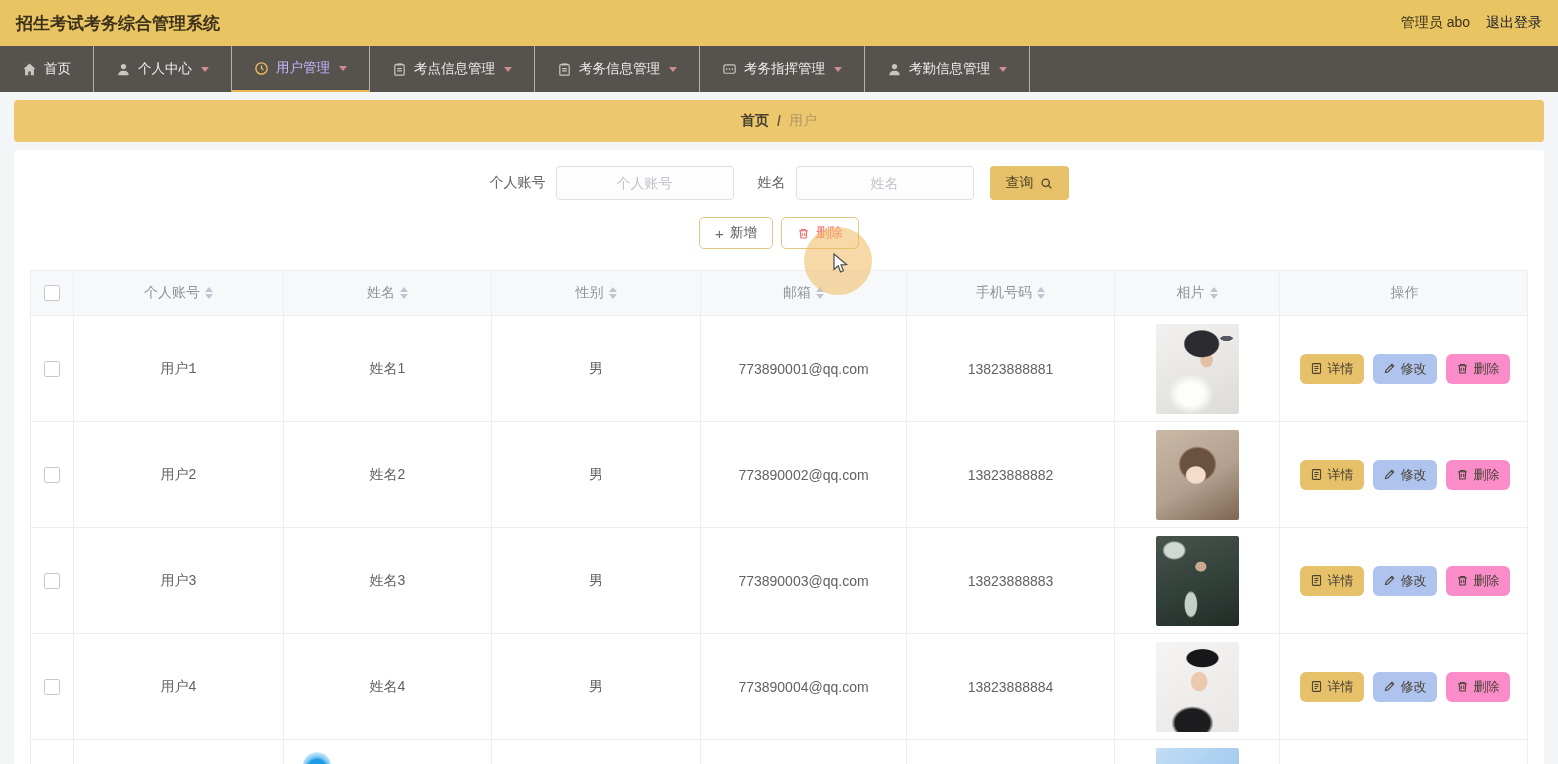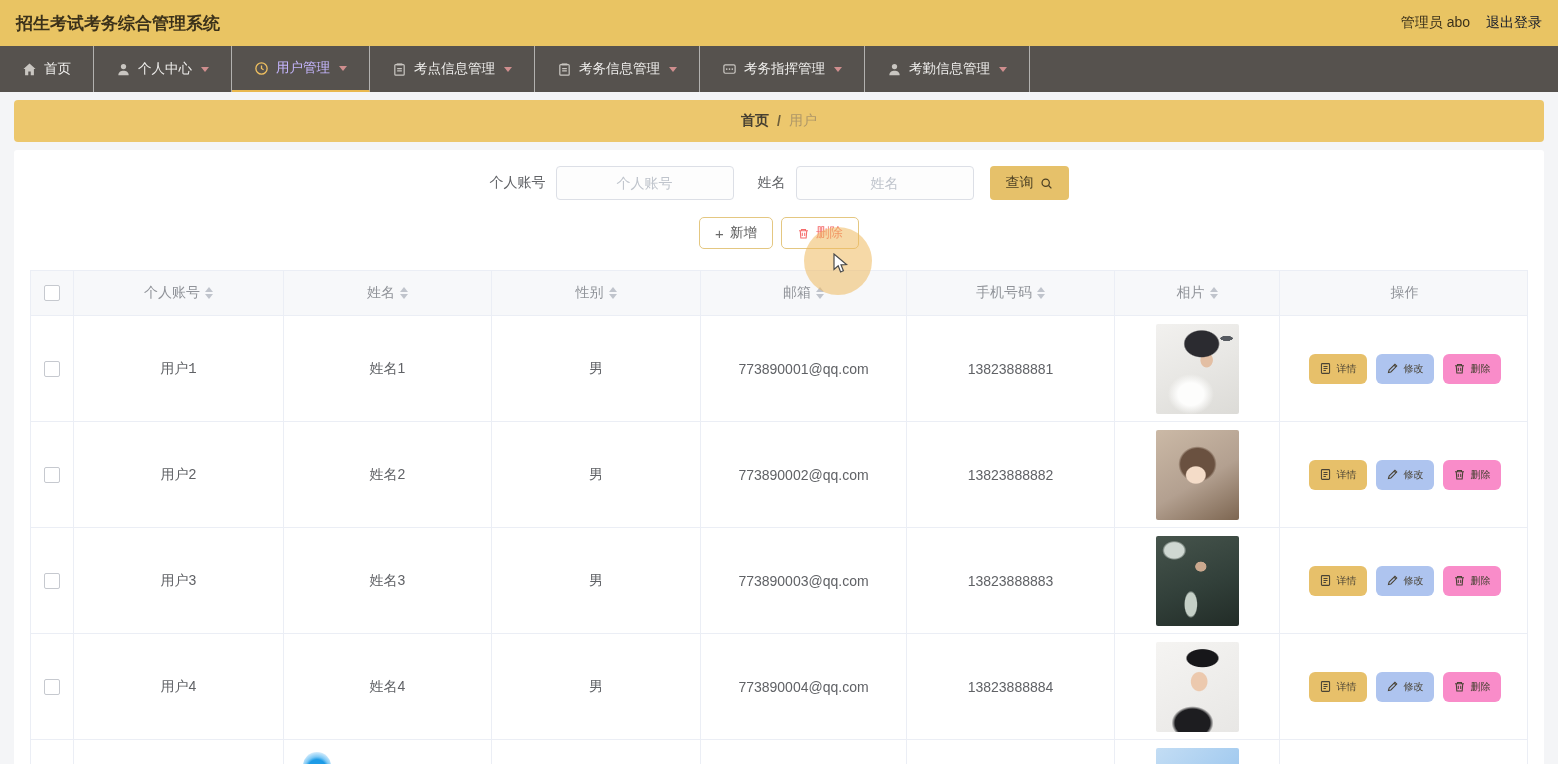--- a/index.html
+++ b/index.html
@@ -103,21 +103,21 @@
     radial-gradient(ellipse 9px 8px at 54% 34%, #caa88e 58%, rgba(202,168,142,0) 66%),
     linear-gradient(160deg,#46544c 0%,#32403a 55%,#222c27 100%)}
   .p-man-black-cap{background:
     radial-gradient(ellipse 23px 13px at 56% 18%, #17171a 66%, rgba(23,23,26,0) 73%),
     radial-gradient(ellipse 13px 15px at 52% 44%, #ecc9ae 60%, rgba(236,201,174,0) 68%),
     radial-gradient(ellipse 30px 24px at 44% 90%, #1d1d20 58%, rgba(29,29,32,0) 70%),
     linear-gradient(150deg,#f5f4f2,#e8e7e5)}
   .p-blue-sky{background:linear-gradient(135deg,#c3ddf4 0%,#a7cdf0 50%,#8fb8e6 100%)}
   
   .act-btn{
-    height:30px;padding:0 10px;border:none;border-radius:6px;font-size:10px;color:#4a4335;
+    height:30px;padding:0 10px;border:none;border-radius:6px;font-size:13px;color:#4a4335;
     display:inline-flex;align-items:center;gap:5px;cursor:pointer;font-family:inherit;
   }
   .act-btn svg{width:13px;height:13px}
   .act-detail{background:#e7c06a}
   .act-edit{background:#aec4ef}
   .act-delete{background:#f98cc9}
   .actions{display:flex;gap:9px;justify-content:center;align-items:center}
   
   .float-blue{
     position:absolute;left:303px;top:752px;width:28px;height:28px;border-radius:50%;

